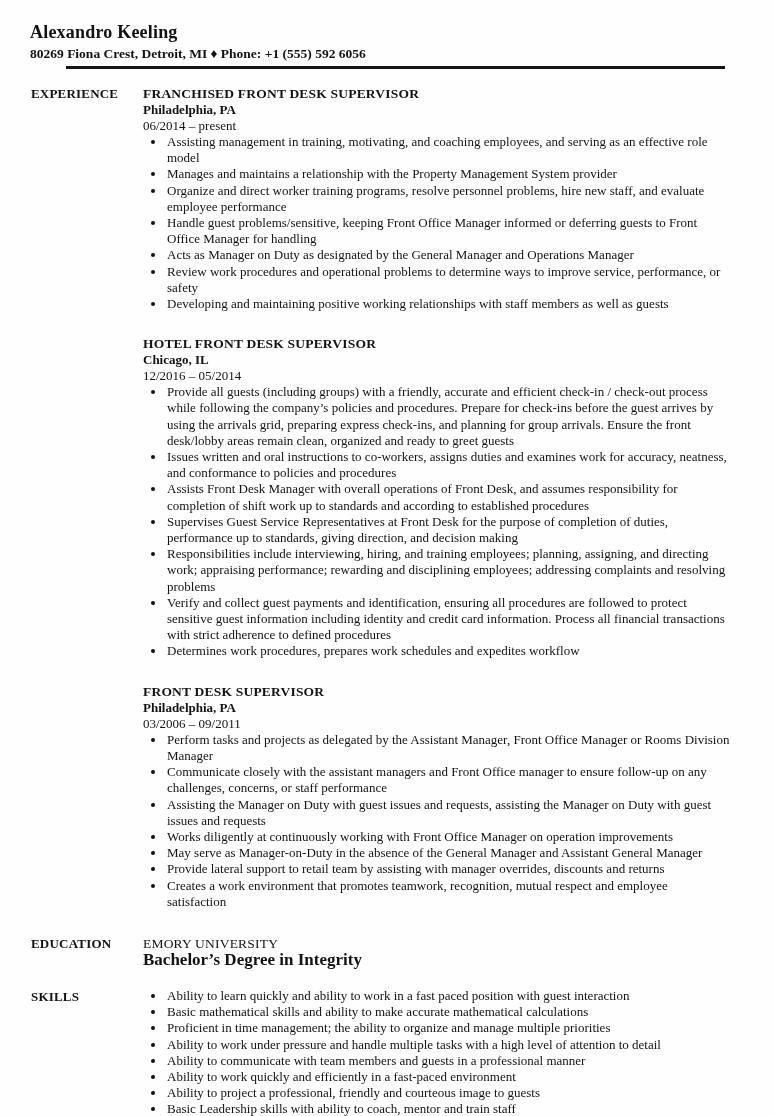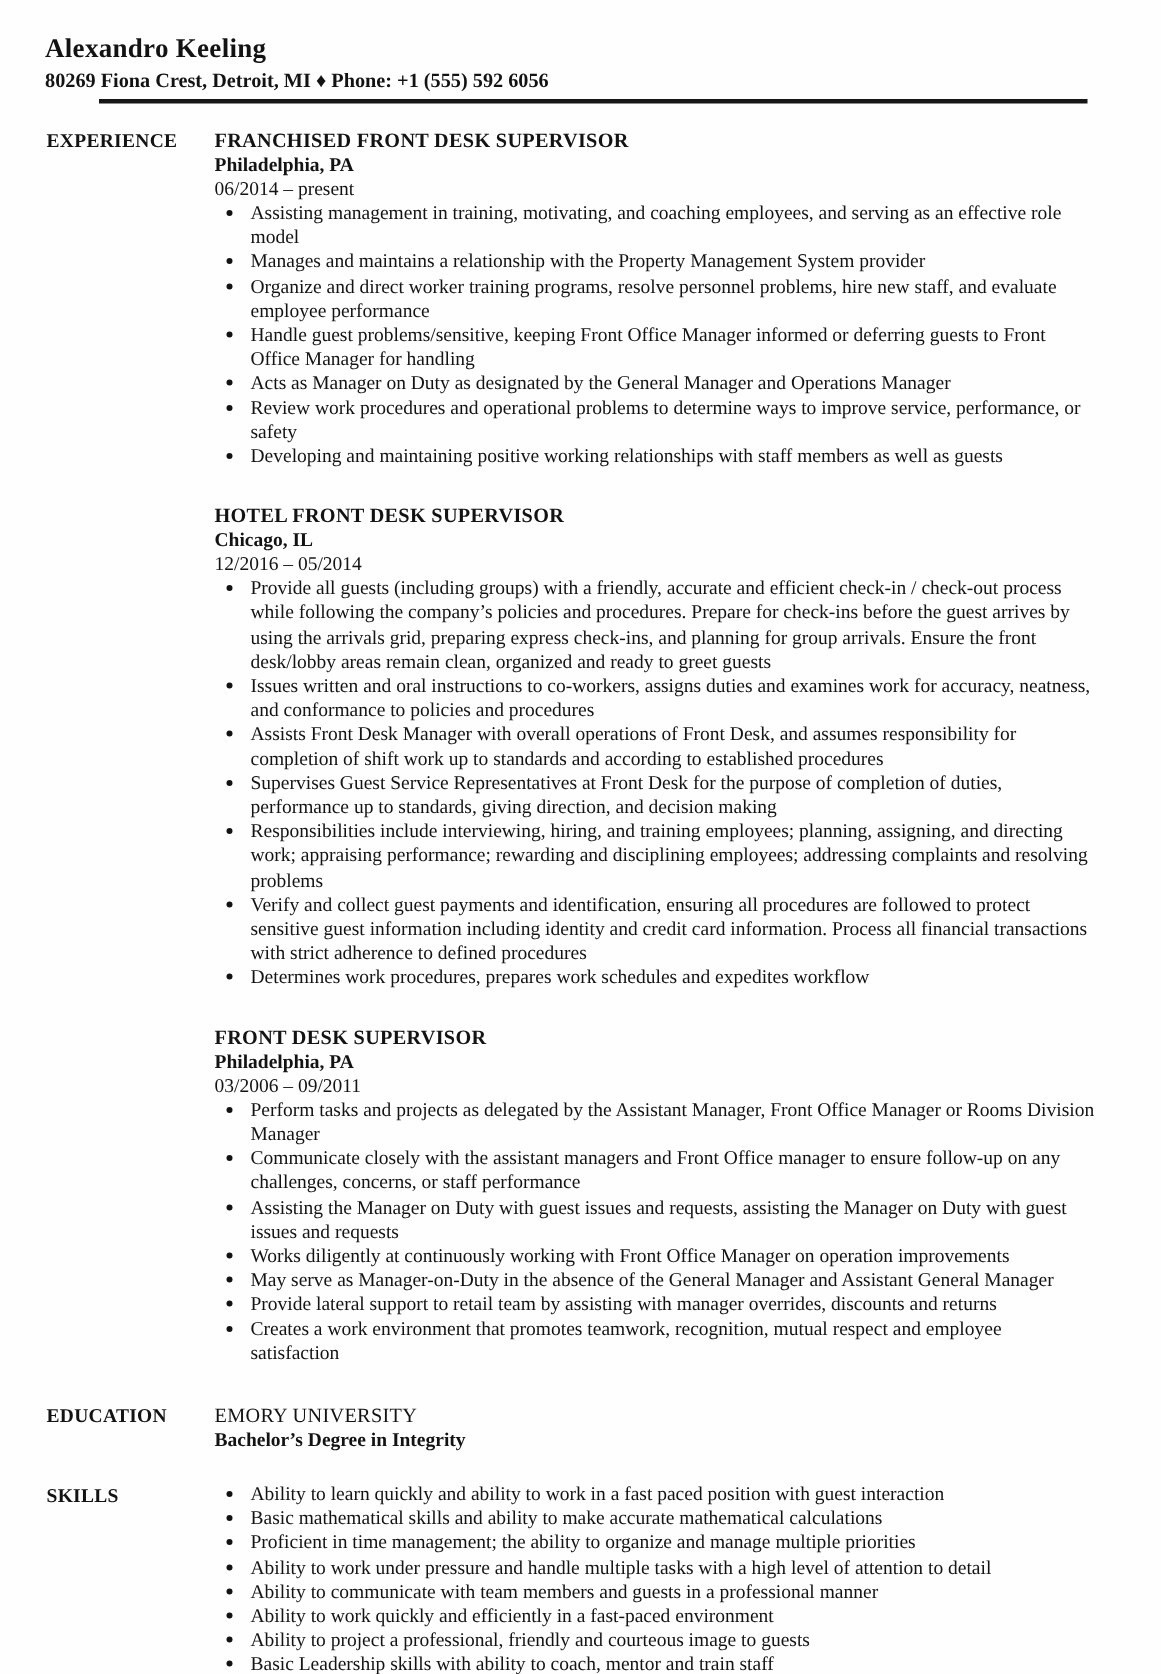--- a/index.html
+++ b/index.html
@@ -90,21 +90,21 @@
     padding-left: 1px;
   }
   
   .edu-school {
     font-size: 13.5px;
     font-weight: normal;
     line-height: 17px;
     letter-spacing: 0.2px;
   }
   .edu-degree {
-    font-size: 13px;
+    font-size: 17px;
     font-weight: bold;
     line-height: 16px;
   }
   .section-gap-education { margin-top: 25px; }
   .section-gap-skills { margin-top: 20px; }
 </style>
 </head>
 <body>
 
 <div class="page">

